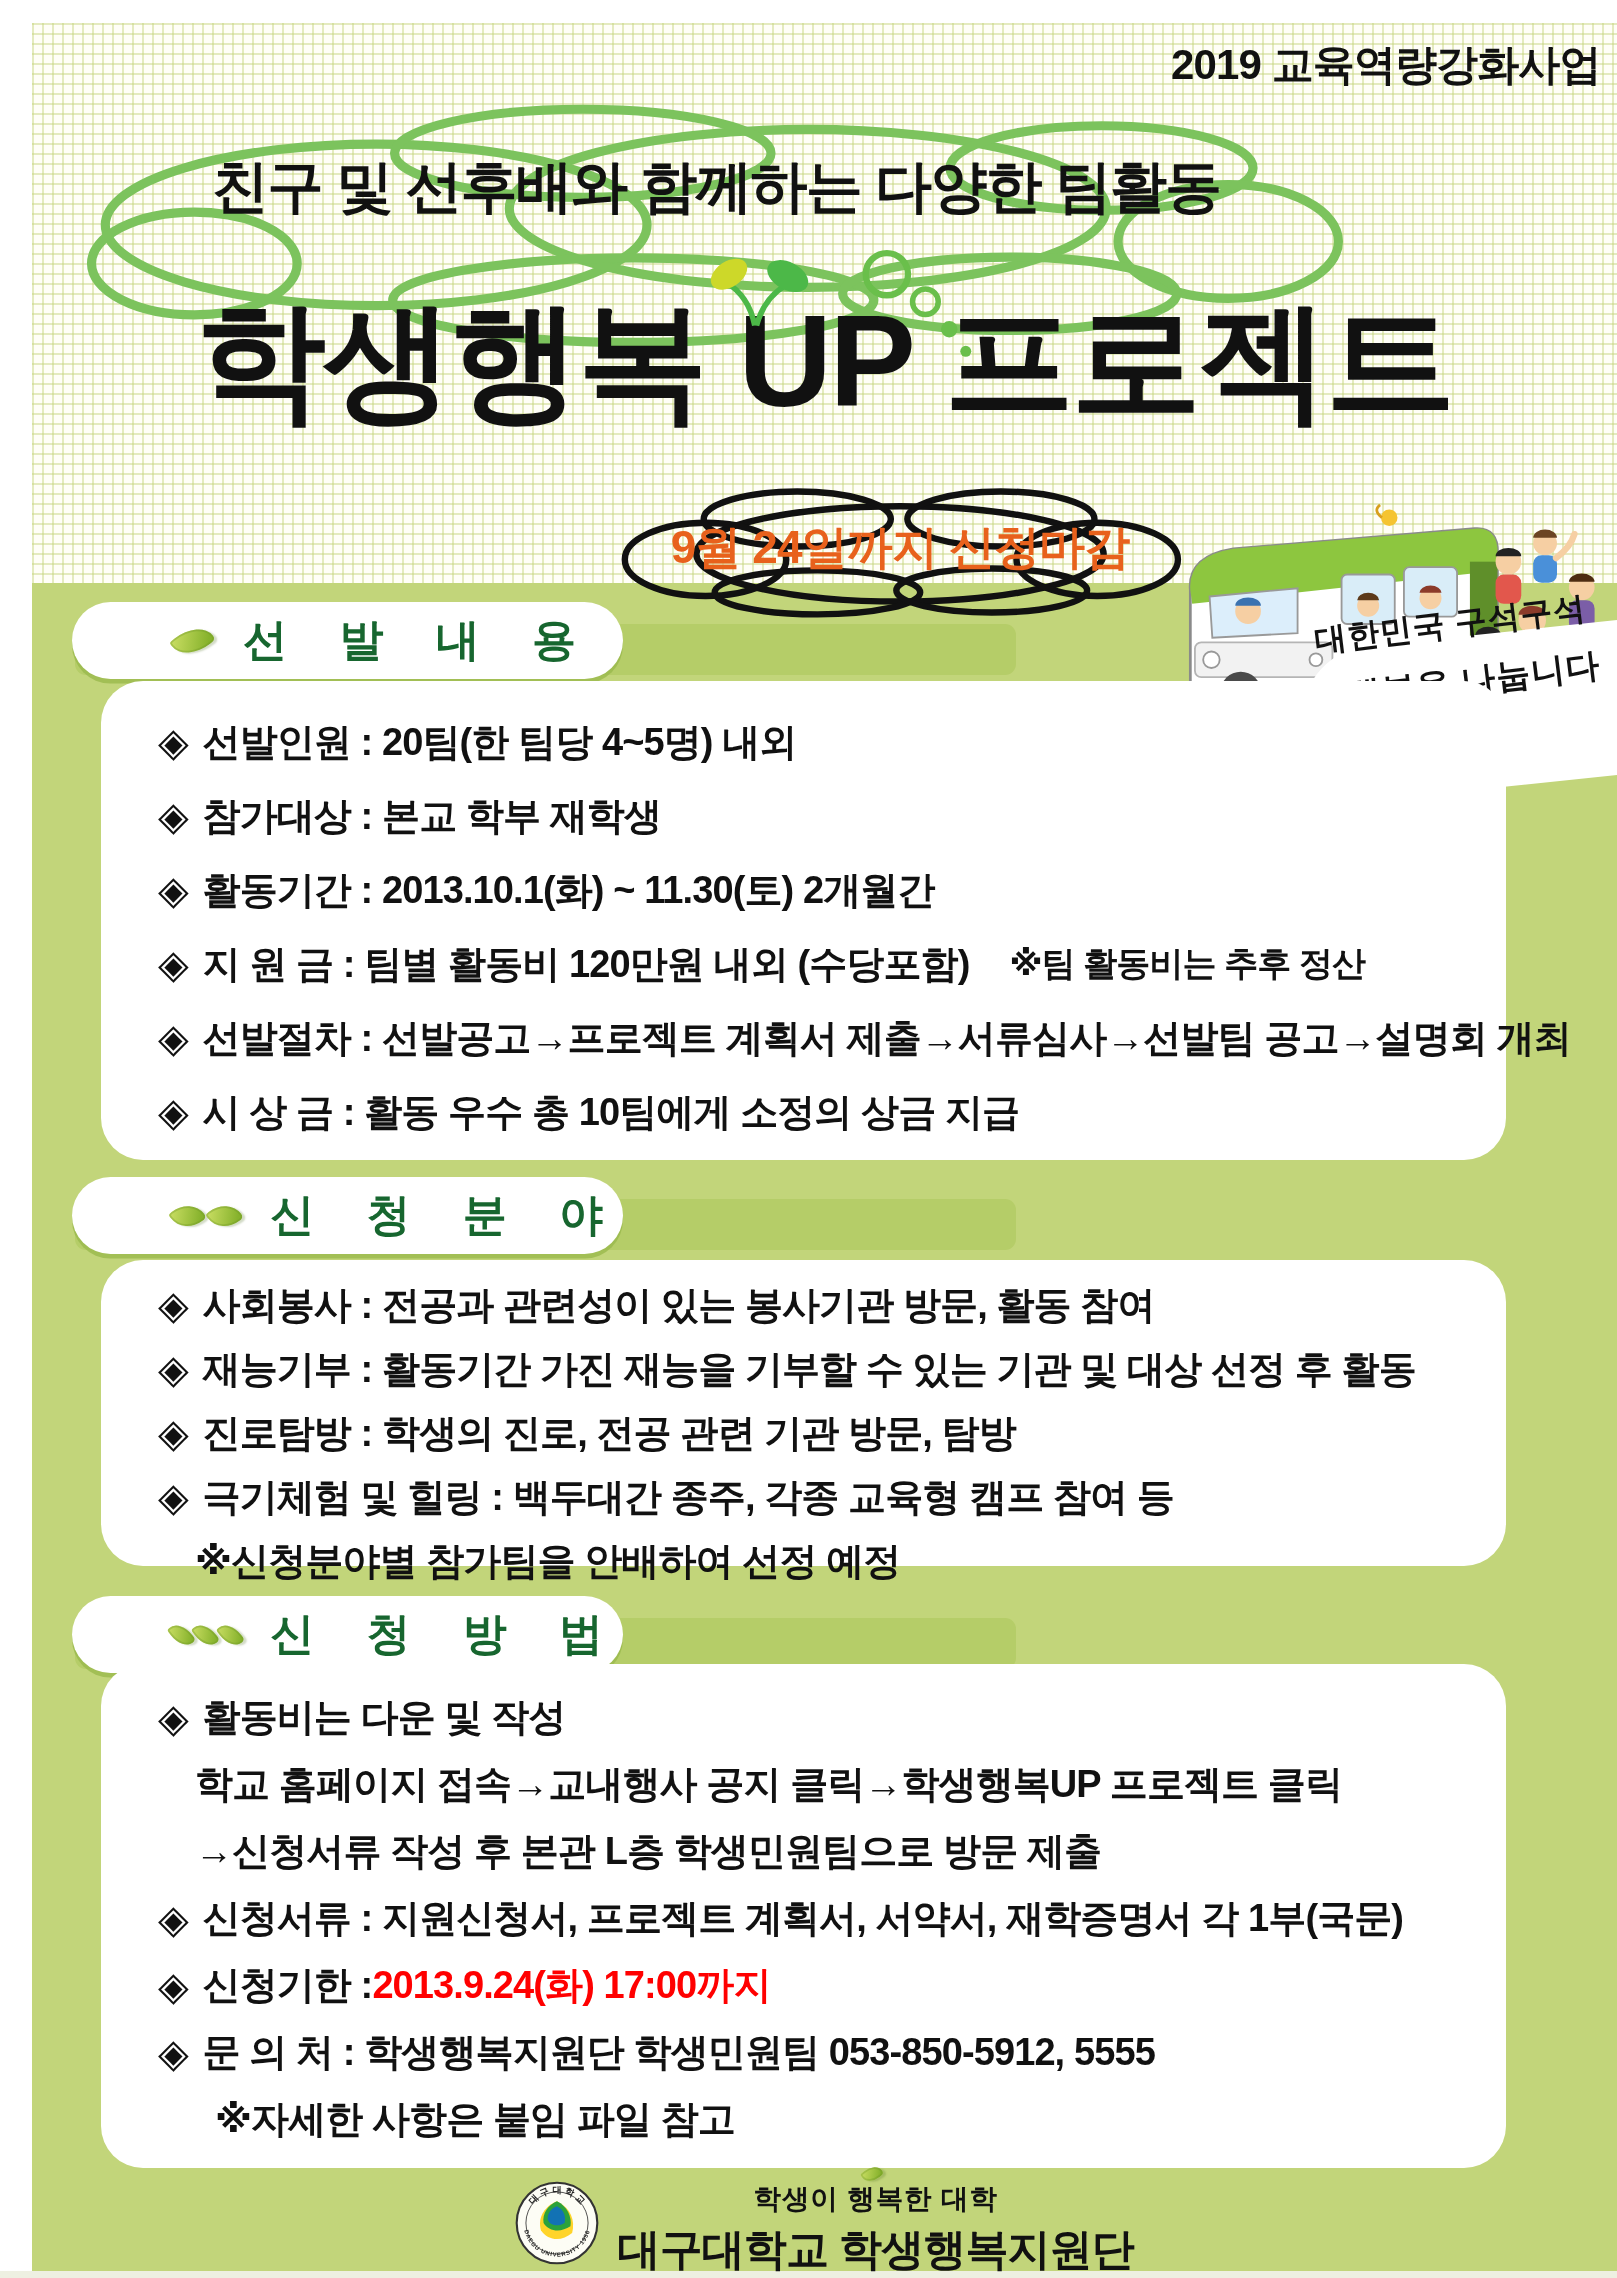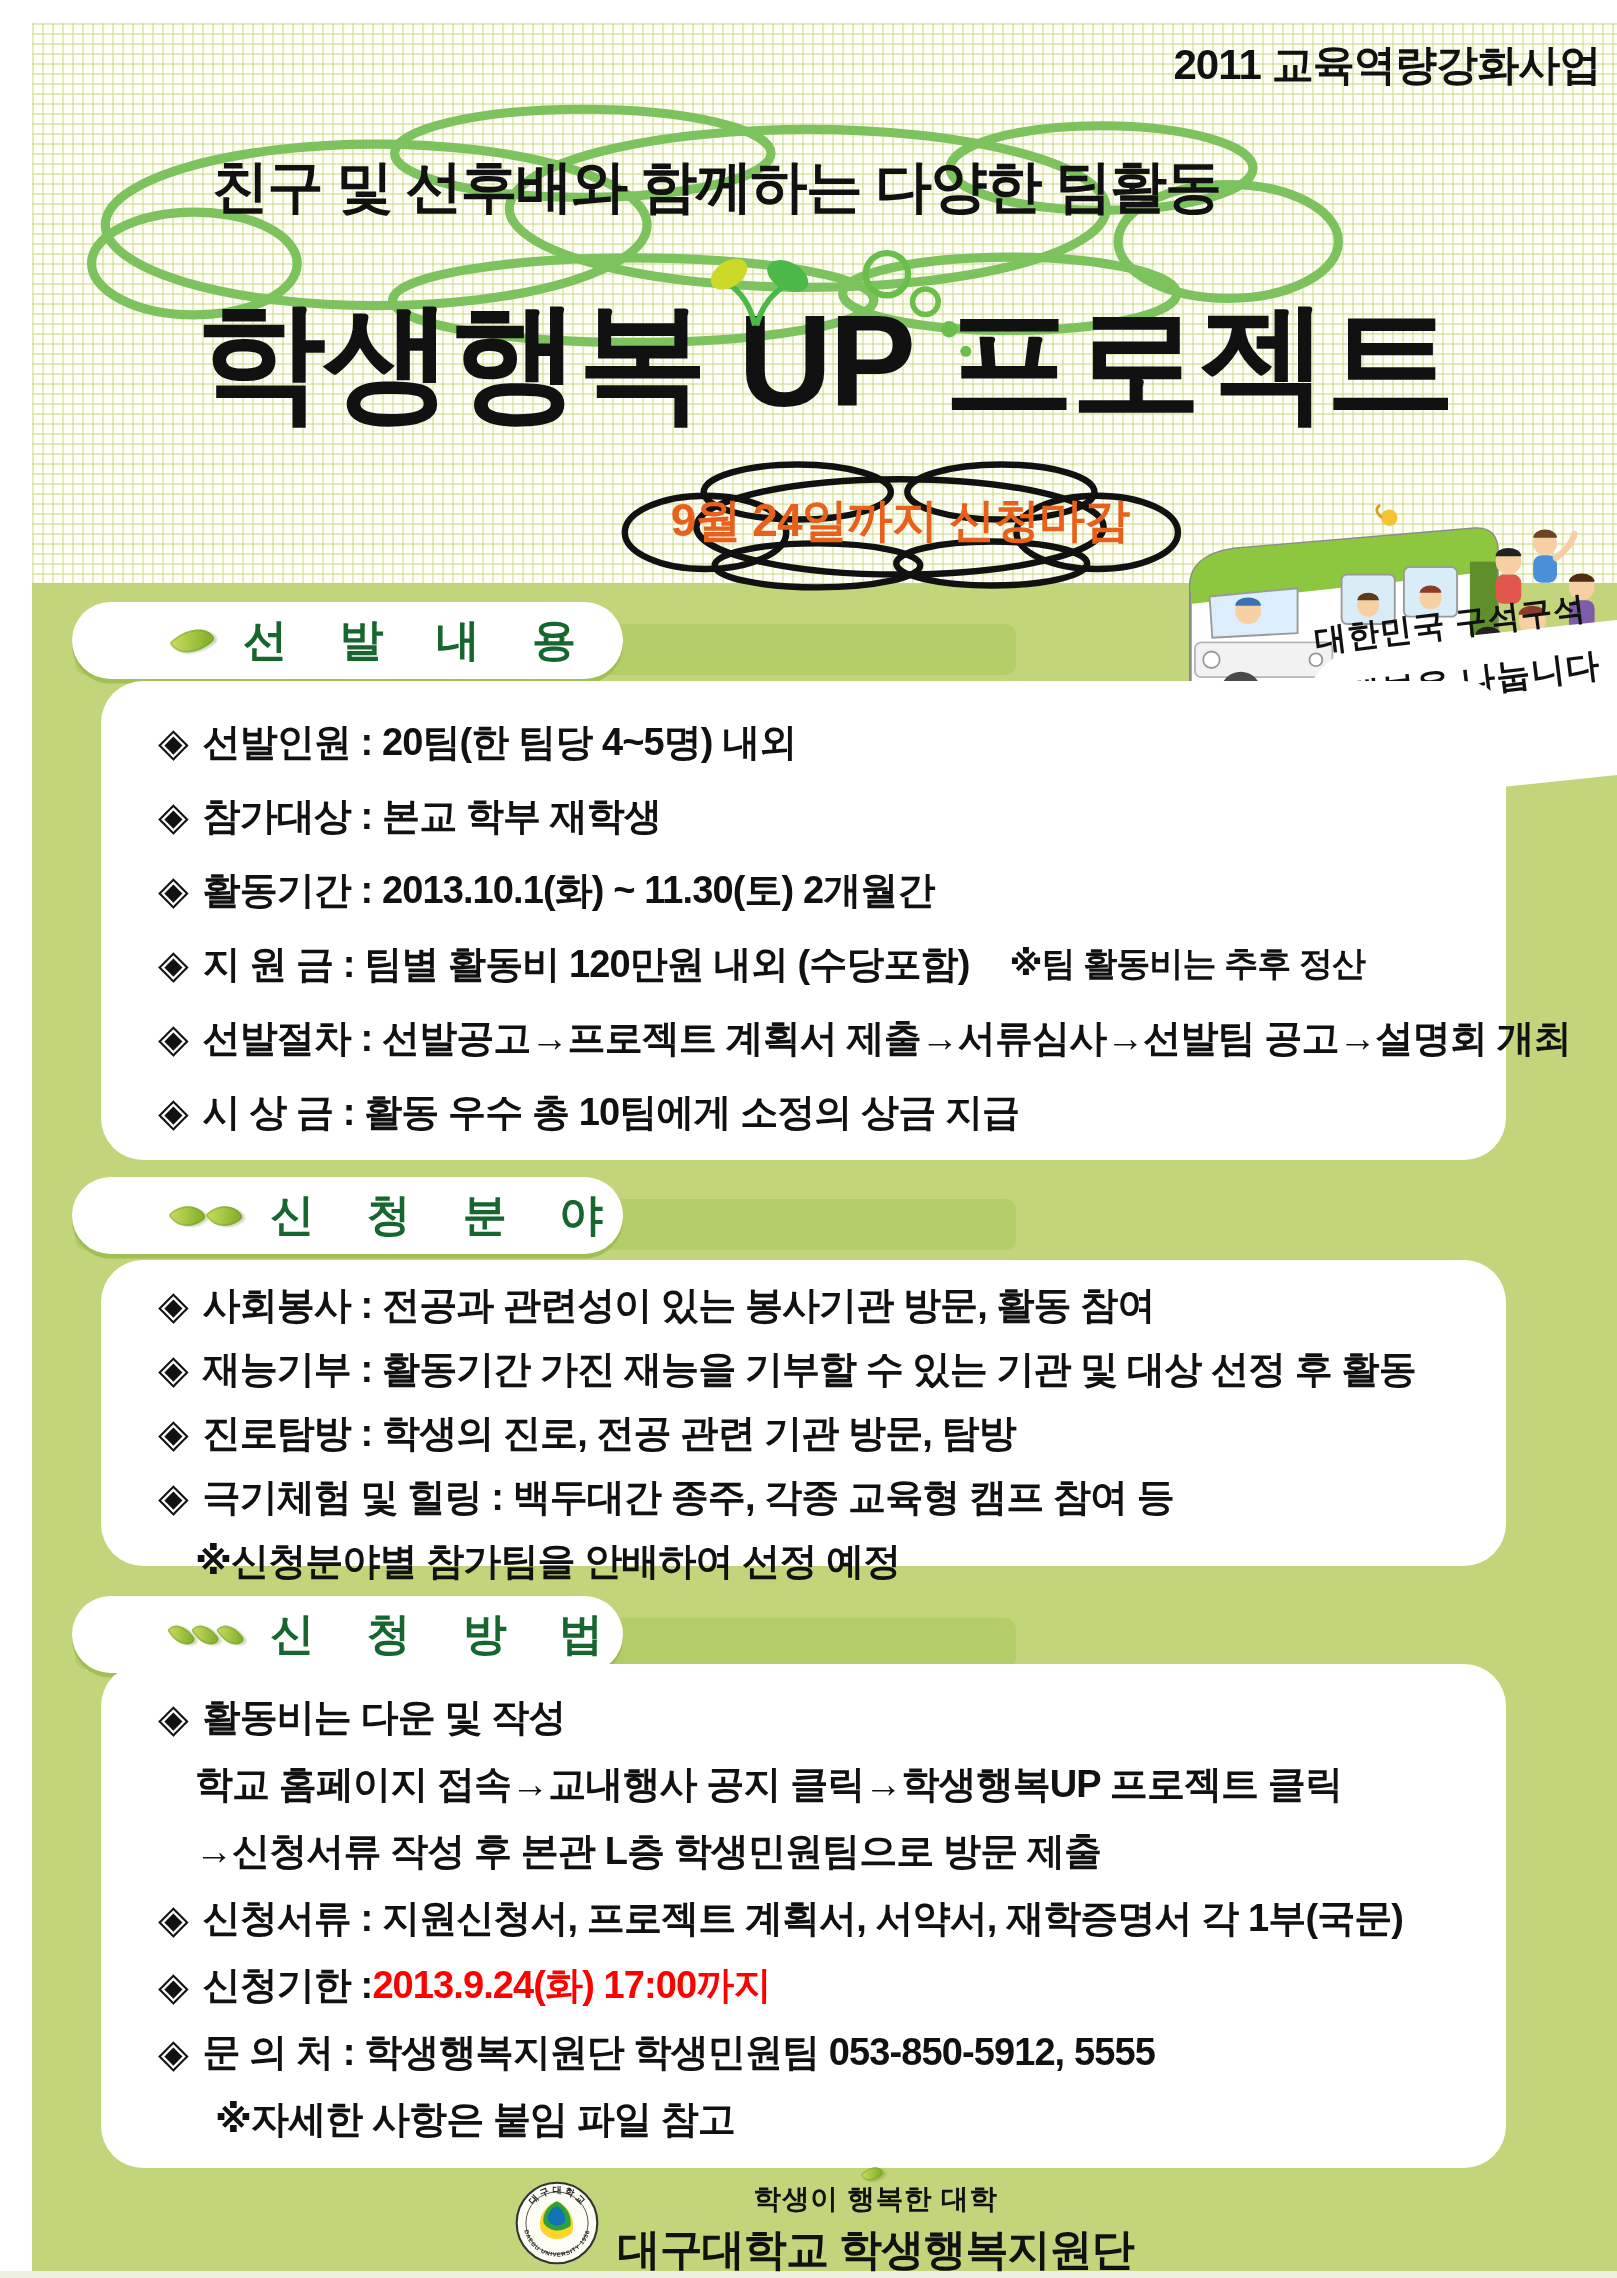--- a/index.html
+++ b/index.html
@@ -27,21 +27,21 @@
   .tagline-wrap svg{position:absolute;left:0;top:0;}
   .tagline-text{
     position:absolute;left:55px;top:62px;width:1194px;text-align:center;
     font-size:57px;font-weight:900;letter-spacing:-1.8px;
   }
   .main-title{
     position:absolute;left:32px;top:275px;right:0;text-align:center;
     font-size:130px;font-weight:900;letter-spacing:-2.8px;white-space:nowrap;
   }
   .sprout-bubbles{position:absolute;left:707px;top:241px;width:312px;height:138px;}
-  .deadline-wrap{position:absolute;left:597px;top:459px;width:606px;height:133px;}
+  .deadline-wrap{position:absolute;left:597px;top:486px;width:606px;height:133px;}
   .deadline-wrap svg{position:absolute;left:0;top:0;}
   .deadline-text{
     position:absolute;left:0;top:31px;width:100%;text-align:center;
     font-size:46px;font-weight:900;color:#e8611c;letter-spacing:-0.9px;
   }
   .bus{position:absolute;right:0;top:503px;width:450px;height:220px;}
   .slogan-blob{
     position:absolute;right:-41px;top:635px;width:358px;height:154px;background:#fff;
     border-radius:73px 22px 9.2px 83px / 78px 24px 9.2px 73px;transform:rotate(-6deg);
   }
@@ -87,21 +87,21 @@
 </style>
 </head>
 <body>
 
 <div id="poster">
 
   <div class="checkered"></div>
   <div class="green-body"></div>
   <div class="bottom-strip"></div>
 
-  <div class="program-badge">2011 교육역량강화사업</div>
+  <div class="program-badge">2019 교육역량강화사업</div>
 
   <div class="tagline-wrap">
     <svg width="1313" height="285" viewBox="0 0 1430 310">
       <g fill="none" stroke="#7cc35d" stroke-width="10" stroke-linecap="round">
         <ellipse cx="340" cy="150" rx="295" ry="88"></ellipse>
         <ellipse cx="810" cy="132" rx="325" ry="86"></ellipse>
         <ellipse cx="565" cy="72" rx="205" ry="48"></ellipse>
         <ellipse cx="1130" cy="88" rx="165" ry="46"></ellipse>
         <ellipse cx="1268" cy="168" rx="120" ry="62"></ellipse>
         <ellipse cx="142" cy="192" rx="112" ry="56"></ellipse>

